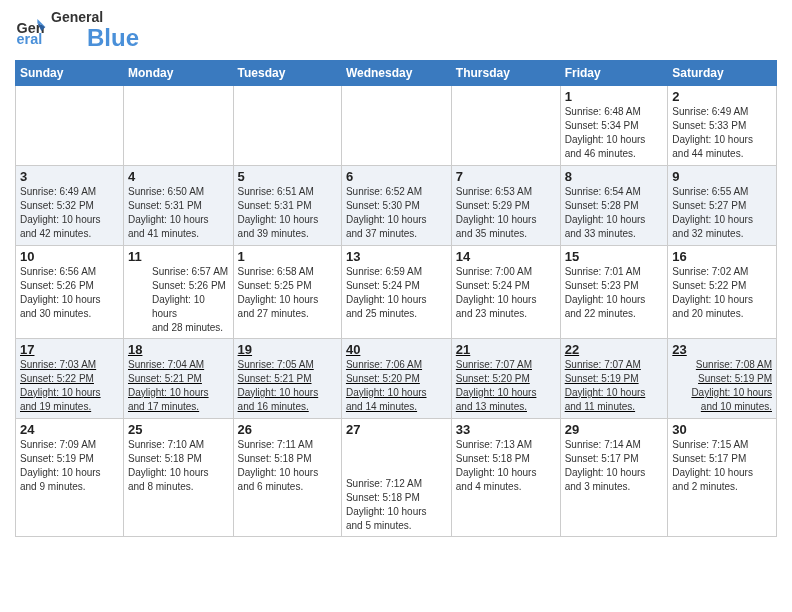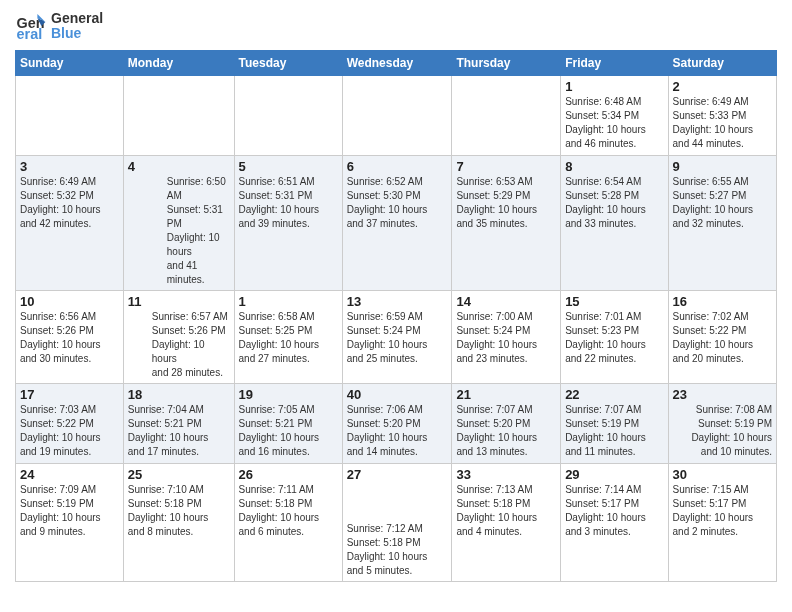--- a/index.html
+++ b/index.html
@@ -91,21 +91,21 @@
   <div class="header">
     <div class="logo">
       <svg class="logo-icon" viewBox="0 0 40 40">
         <text x="2" y="22" font-size="18" font-weight="bold" fill="#333">Gen</text>
         <text x="2" y="36" font-size="18" font-weight="bold" fill="#4a90d9">eral</text>
         <polygon points="28,5 38,15 28,10" fill="#4a90d9"></polygon>
         <polygon points="28,10 38,15 33,20" fill="#2a5fa0"></polygon>
       </svg>
       <div>
         <div style="font-size:14px;font-weight:bold;color:#333;line-height:1.1;">General</div>
-        <div style="font-size:14px;font-weight:bold;color:#4a90d9;line-height:1.1;">Blue</div>
+        <div style="font-size:24px;font-weight:bold;color:#4a90d9;line-height:1.1;margin-left:36px;">Blue</div>
       </div>
     </div>
     <div class="title-block">
       <div class="month-title"></div>
       <div class="location"></div>
     </div>
   </div>
 
   <table class="calendar">
     <thead>
@@ -144,21 +144,21 @@
         <tr style="background-color: rgb(240, 244, 248);">
           <td style="background-color: rgb(238, 242, 247);">
             <span class="day-num">3</span>
             <div class="day-info" style="white-space: pre-line;">Sunrise: 6:49 AM
 Sunset: 5:32 PM
 Daylight: 10 hours
 and 42 minutes.</div>
           </td>
           <td style="background-color: rgb(238, 242, 247);">
             <span class="day-num">4</span>
-            <div class="day-info" style="white-space: pre-line; margin-left: 39px;">Sunrise: 6:50 AM
+            <div class="day-info" style="white-space: pre-line;">Sunrise: 6:50 AM
 Sunset: 5:31 PM
 Daylight: 10 hours
 and 41 minutes.</div>
           </td>
           <td style="background-color: rgb(238, 242, 247);">
             <span class="day-num">5</span>
             <div class="day-info" style="white-space: pre-line;">Sunrise: 6:51 AM
 Sunset: 5:31 PM
 Daylight: 10 hours
 and 39 minutes.</div>
@@ -236,21 +236,21 @@
 and 22 minutes.</div>
           </td>
           <td>
             <span class="day-num">16</span>
             <div class="day-info" style="white-space: pre-line;">Sunrise: 7:02 AM
 Sunset: 5:22 PM
 Daylight: 10 hours
 and 20 minutes.</div>
           </td>
         </tr>
-        <tr style="background-color: #bef264;">
+        <tr style="background-color: #bef264; text-decoration: underline;">
           <td style="background-color: rgb(238, 242, 247);">
             <span class="day-num">17</span>
             <div class="day-info" style="white-space: pre-line;">Sunrise: 7:03 AM
 Sunset: 5:22 PM
 Daylight: 10 hours
 and 19 minutes.</div>
           </td>
           <td style="background-color: rgb(238, 242, 247);">
             <span class="day-num">18</span>
             <div class="day-info" style="white-space: pre-line;">Sunrise: 7:04 AM

